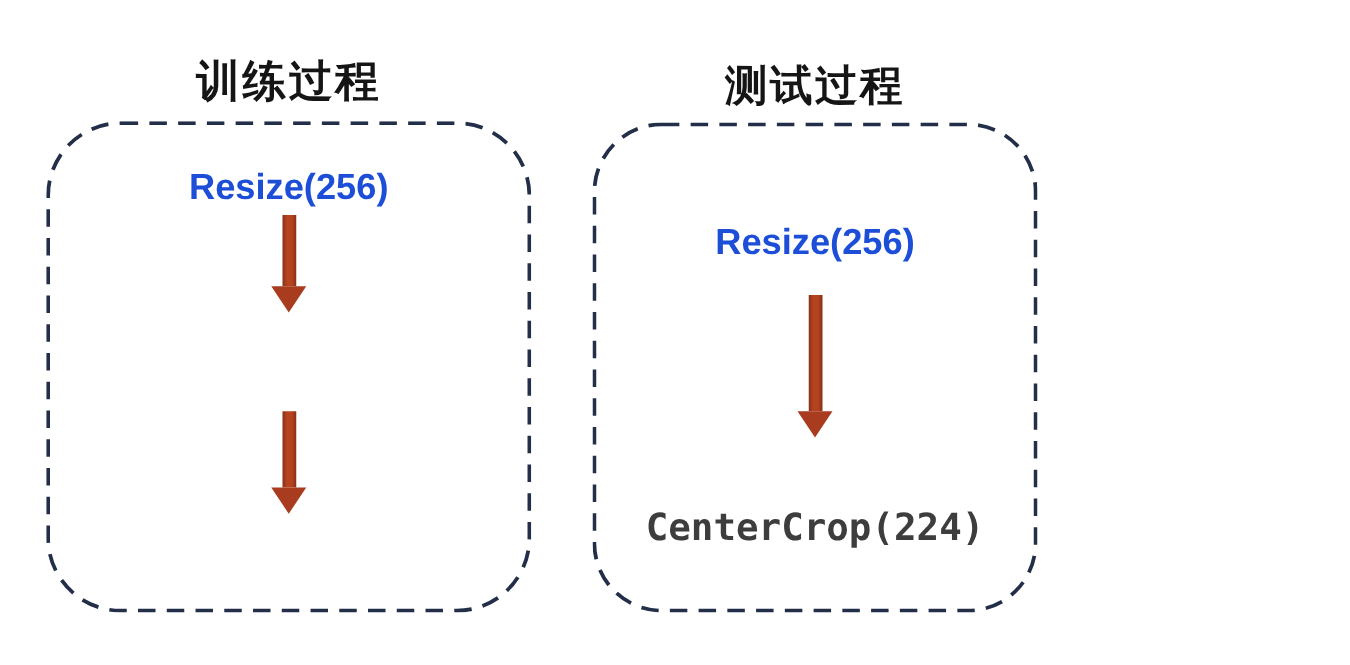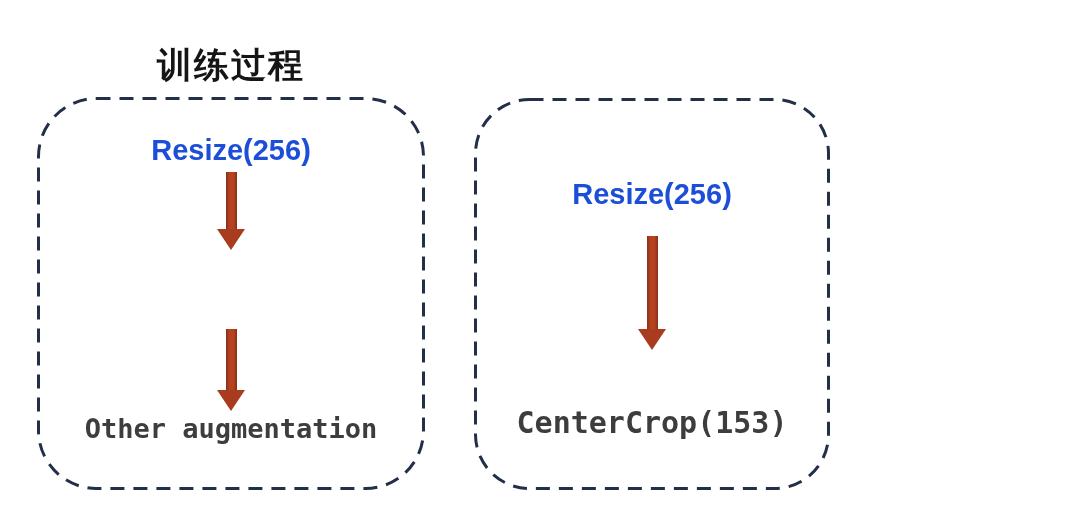--- a/index.html
+++ b/index.html
@@ -97,38 +97,38 @@
         <div class="arrow-shaft" style="height:57px;"></div>
         <div class="arrow-head"></div>
       </div>
 
 
       <div class="arrow" style="top:232px;">
         <div class="arrow-shaft" style="height:61px;"></div>
         <div class="arrow-head"></div>
       </div>
 
-      <div class="step step-mono" style="top:314px;">Other augmentation</div>
     </div>
   </div>
 
   <div class="panel" style="left:474px; top:0; width:356px; height:532px;">
+    <div class="panel-title" style="top:46px; font-size:34px;">测试过程</div>
 
     <div style="position:absolute; left:0; top:98px; width:356px; height:392px;">
       <svg class="dashed-box-svg" width="356" height="392" viewBox="0 0 356 392">
         <rect x="1.5" y="1.5" width="353" height="389" rx="54" ry="54" fill="none" stroke="#232e49" stroke-width="3" stroke-dasharray="14 9"></rect>
       </svg>
 
       <div class="step step-sans" style="top:80px;">Resize(256)</div>
 
       <div class="arrow" style="top:138px;">
         <div class="arrow-shaft" style="height:93px;"></div>
         <div class="arrow-head"></div>
       </div>
 
       <div class="step step-mono" style="top:272px; font-size:30px;">
-        <span class="wavy">CenterCrop</span><span>(153)</span>
+        <span class="wavy">CenterCrop</span><span>(224)</span>
       </div>
     </div>
   </div>
 
 
 </div>
 
 </body></html>

